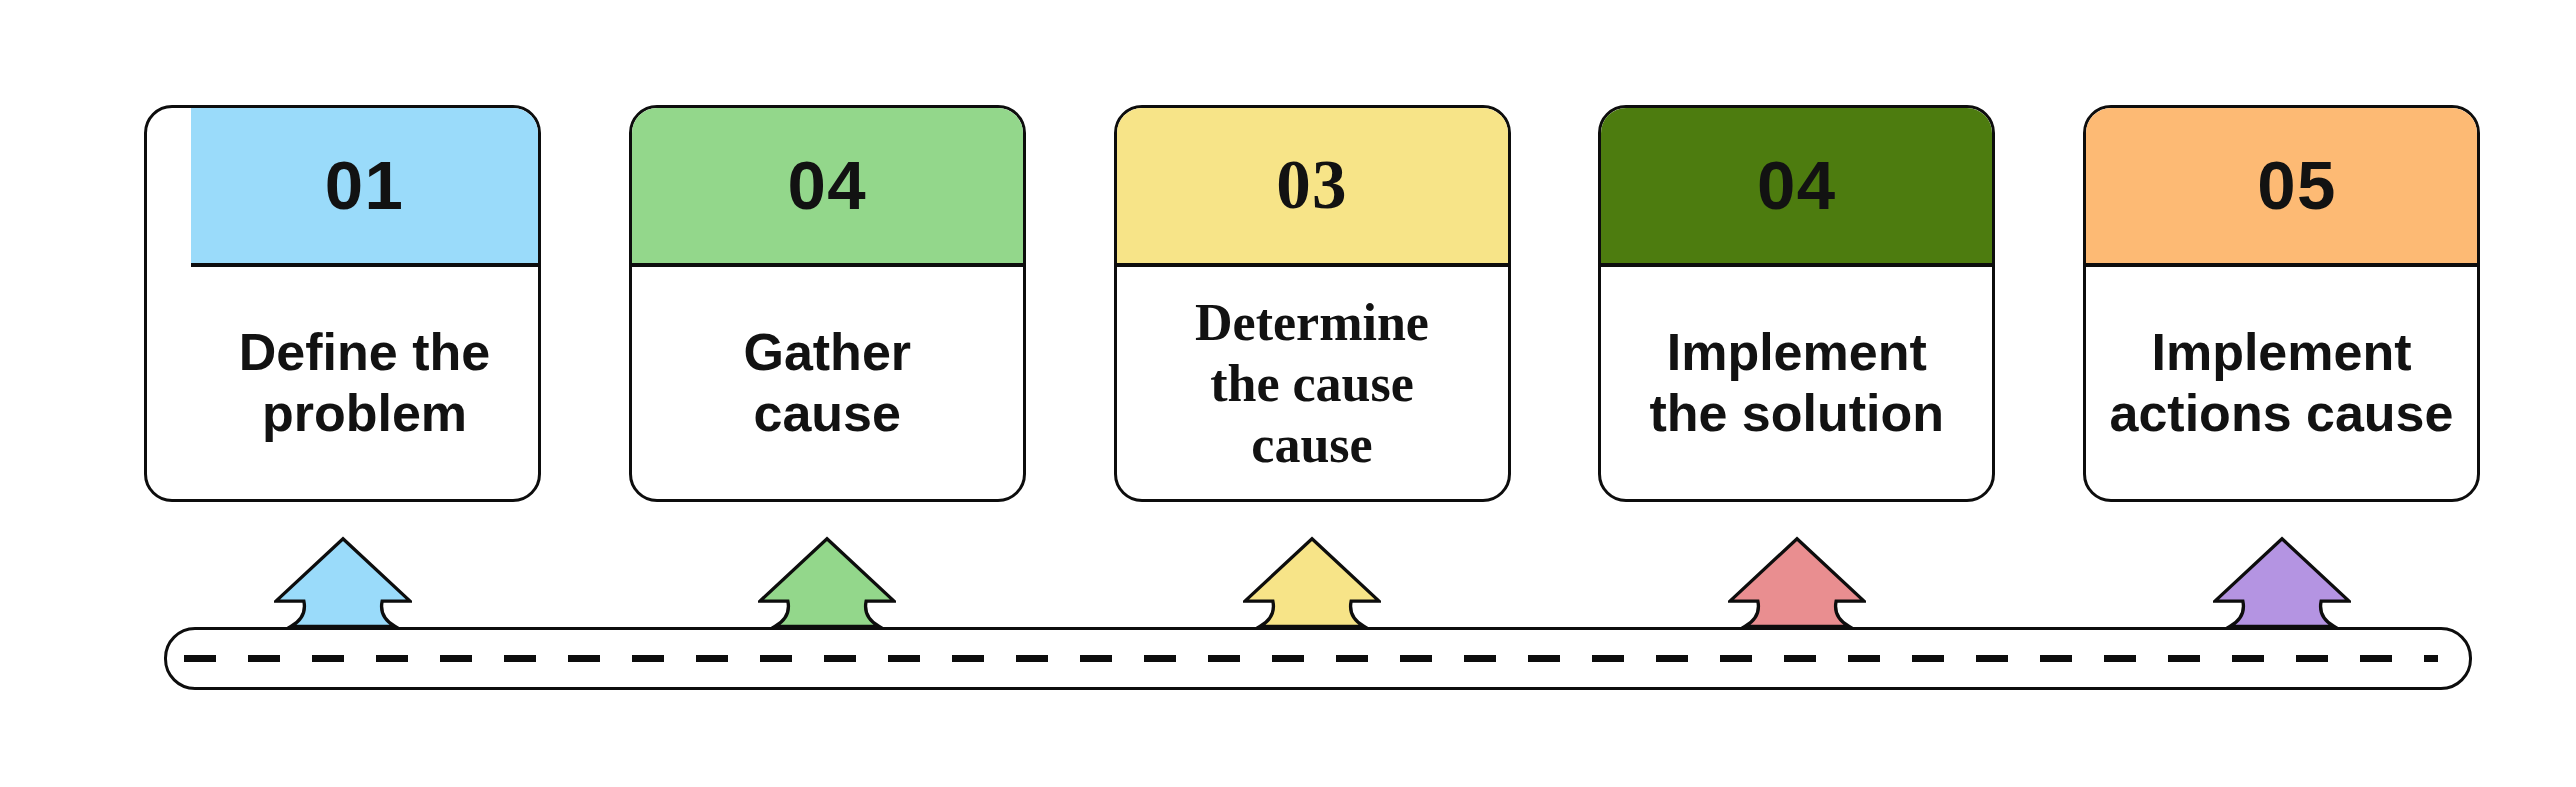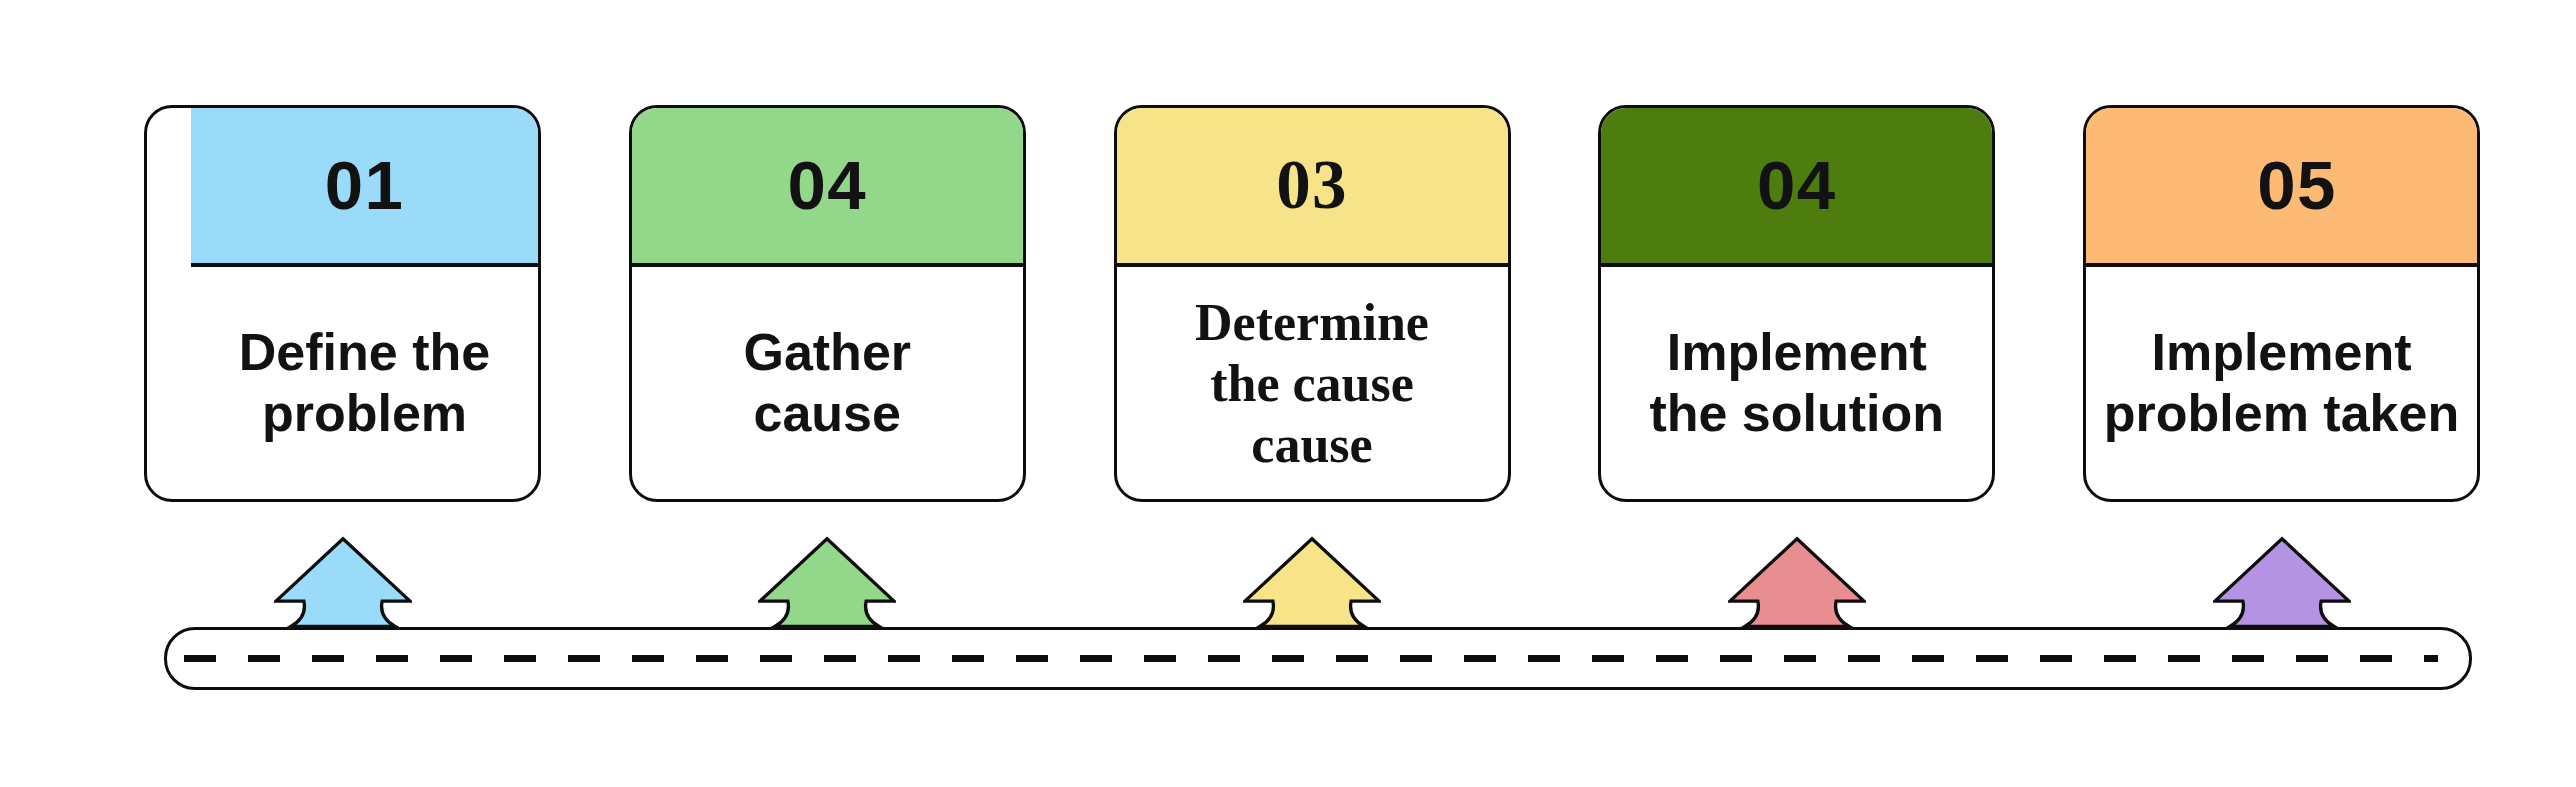--- a/index.html
+++ b/index.html
@@ -148,21 +148,21 @@
         <div class="step-line">the solution</div>
       </div>
     </div>
 
     <div class="card" style="border-color: rgb(13, 13, 13);">
       <div class="card-header" style="background-color: #fdba74; border-color: rgb(13, 13, 13); padding-left: 31px;">
         <span class="step-number">05</span>
       </div>
       <div class="card-body">
         <div class="step-line">Implement</div>
-        <div class="step-line">problem taken</div>
+        <div class="step-line">actions cause</div>
       </div>
     </div>
 
   </div>
 
   <div class="arrows-row">
     <div class="arrow-slot">
       <svg class="arrow-svg" viewBox="0 0 208 140">
         <path d="M104 4 L205 98 L163 98 Q158 122 182 136 L26 136 Q50 122 45 98 L3 98 Z" stroke-width="5" stroke-linejoin="miter" style="fill: rgb(154, 219, 250); stroke: rgb(13, 13, 13);"></path>
       </svg>

